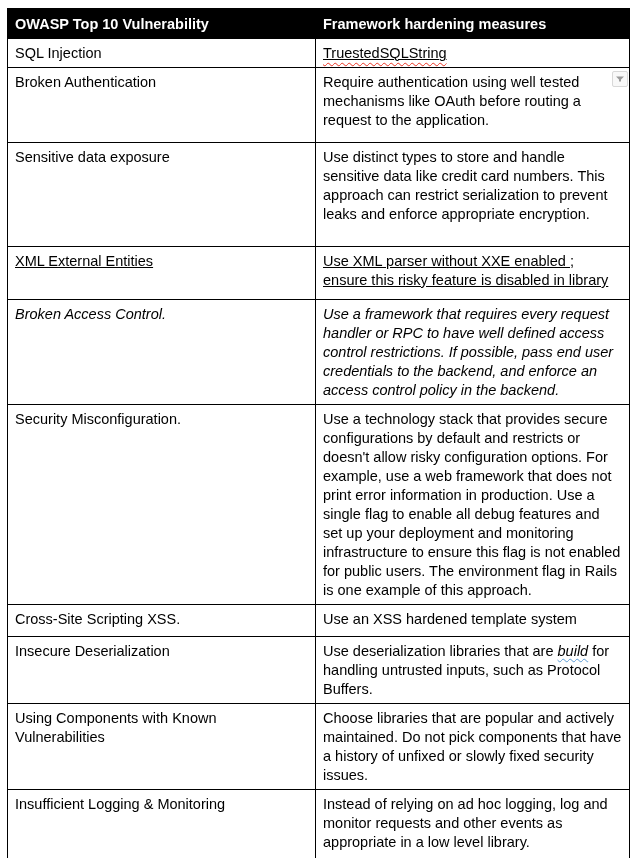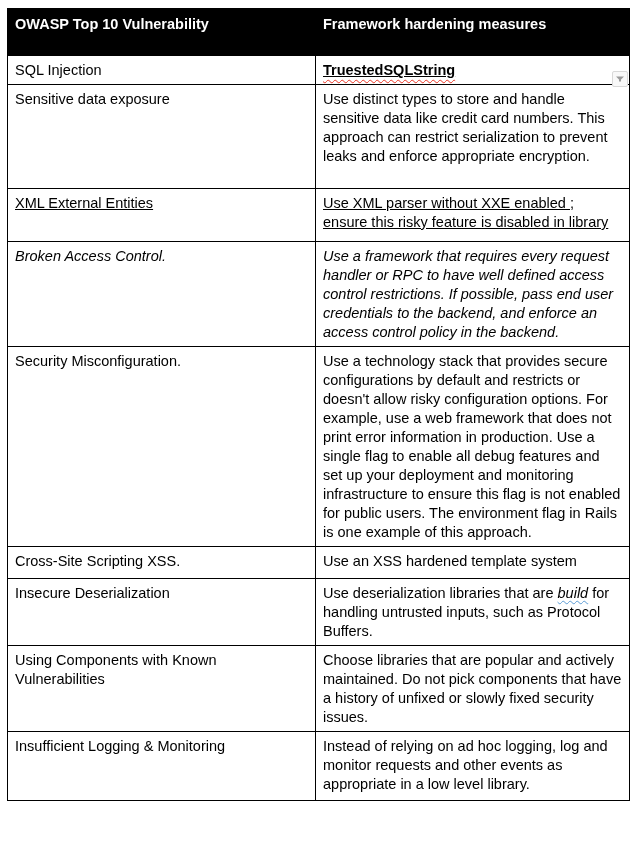--- a/index.html
+++ b/index.html
@@ -36,37 +36,36 @@
     font-weight: normal;
     overflow: hidden;
   }
   table.doc-table th {
     background: #000000;
     color: #ffffff;
     font-weight: bold;
     padding-top: 6px;
   }
   
-  tr.rh  { height: 47px; }
+  tr.rh  { height: 30px; }
   tr.r0  { height: 26px; }
   tr.r1  { height: 75px; }
   tr.r2  { height: 104px; }
   tr.r3  { height: 53px; text-decoration: underline; }
   tr.r4  { height: 102px; font-style: italic; }
   tr.r5  { height: 197px; }
   tr.r6  { height: 32px; }
   tr.r7  { height: 63px; }
   tr.r8  { height: 83px; }
   tr.r9  { height: 69px; }
   .u { text-decoration: underline; text-decoration-thickness: 1px; }
   .wavy-red {
     text-decoration: underline wavy #ea3323;
     text-decoration-thickness: 1px;
     text-underline-offset: 4px;
-    font-weight: bold;
   }
   .wavy-blue {
     text-decoration: underline wavy #5b9bd5;
     text-decoration-thickness: 1px;
     text-underline-offset: 2px;
     font-style: italic;
   }
   .float-control {
     position: absolute;
     left: 612px;
@@ -101,20 +100,24 @@
       <th>Framework hardening measures</th>
     </tr>
 
     <tr class="r0">
       <td>SQL Injection</td>
       <td>
         <span class="u"><span class="wavy-red">TruestedSQLString</span></span>
       </td>
     </tr>
 
+    <tr class="r1">
+      <td>Broken Authentication</td>
+      <td>Require authentication using well tested mechanisms like OAuth before routing a request to the application.</td>
+    </tr>
 
     <tr class="r2">
       <td>Sensitive data exposure</td>
       <td>Use distinct types to store and handle sensitive data like credit card numbers. This approach can restrict serialization to prevent leaks and enforce appropriate encryption.</td>
     </tr>
 
     <tr class="r3">
       <td>XML External Entities</td>
       <td>Use XML parser without XXE enabled ; ensure this risky feature is disabled in library</td>
     </tr>

